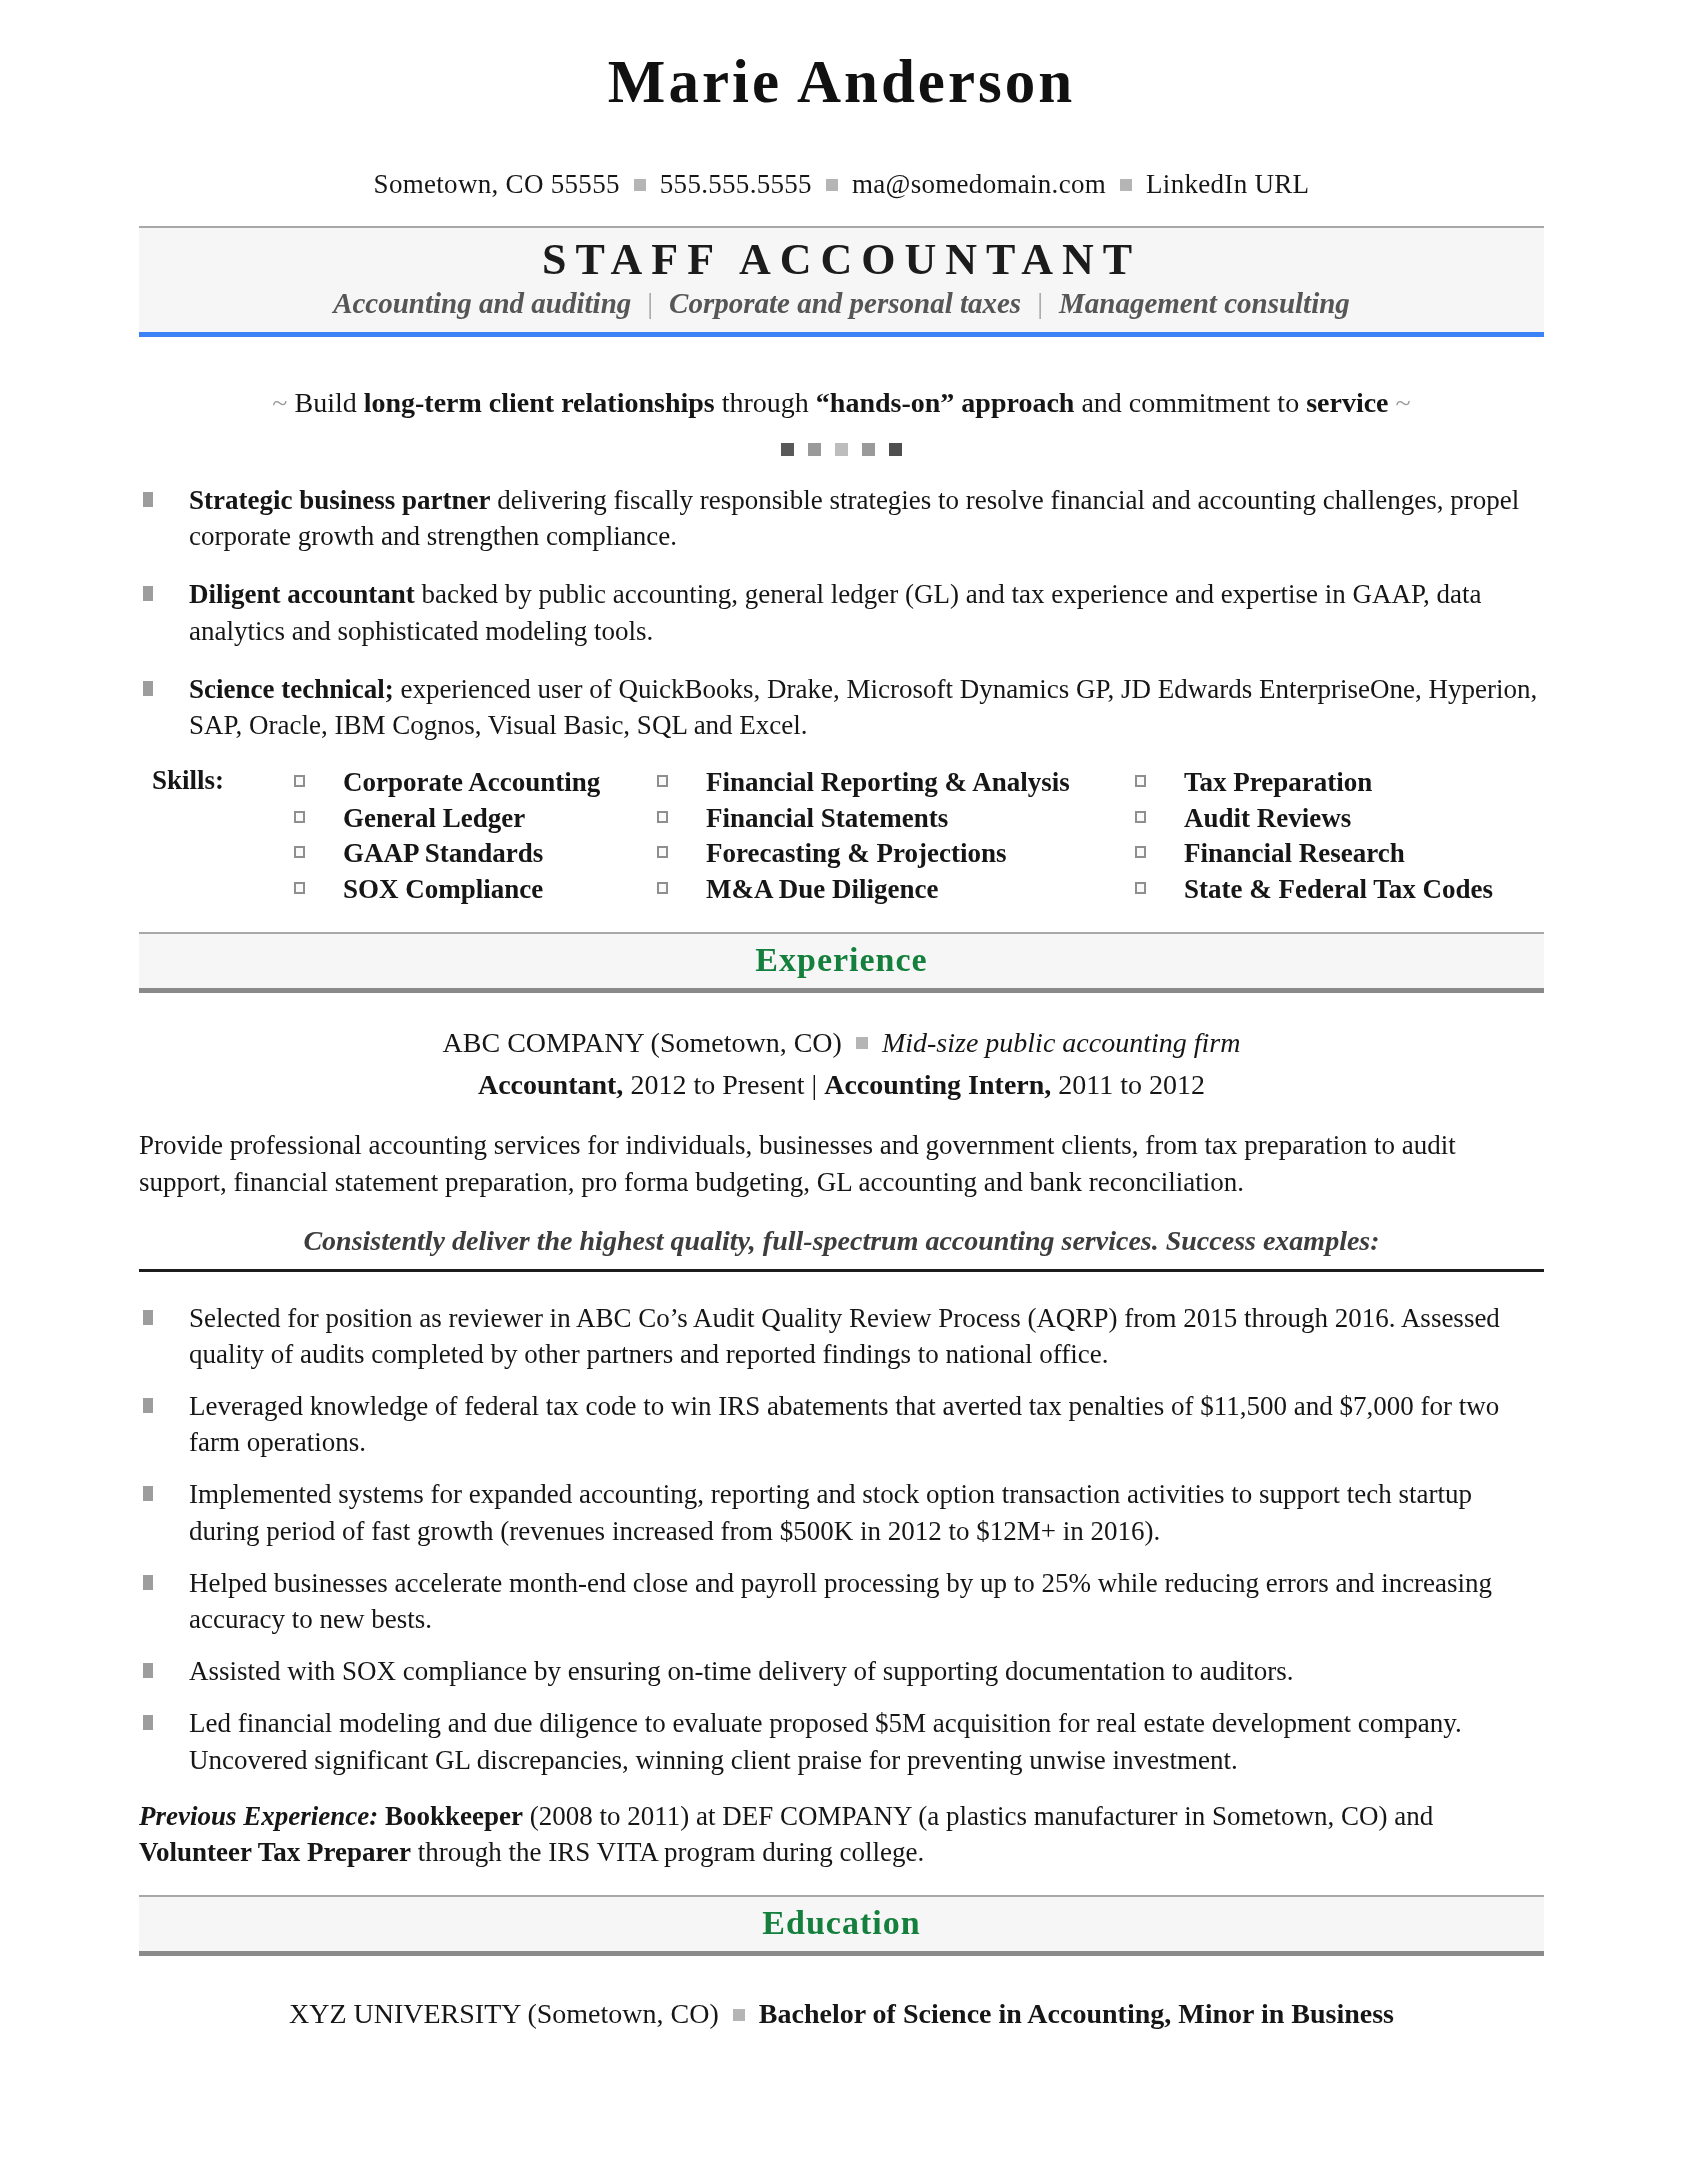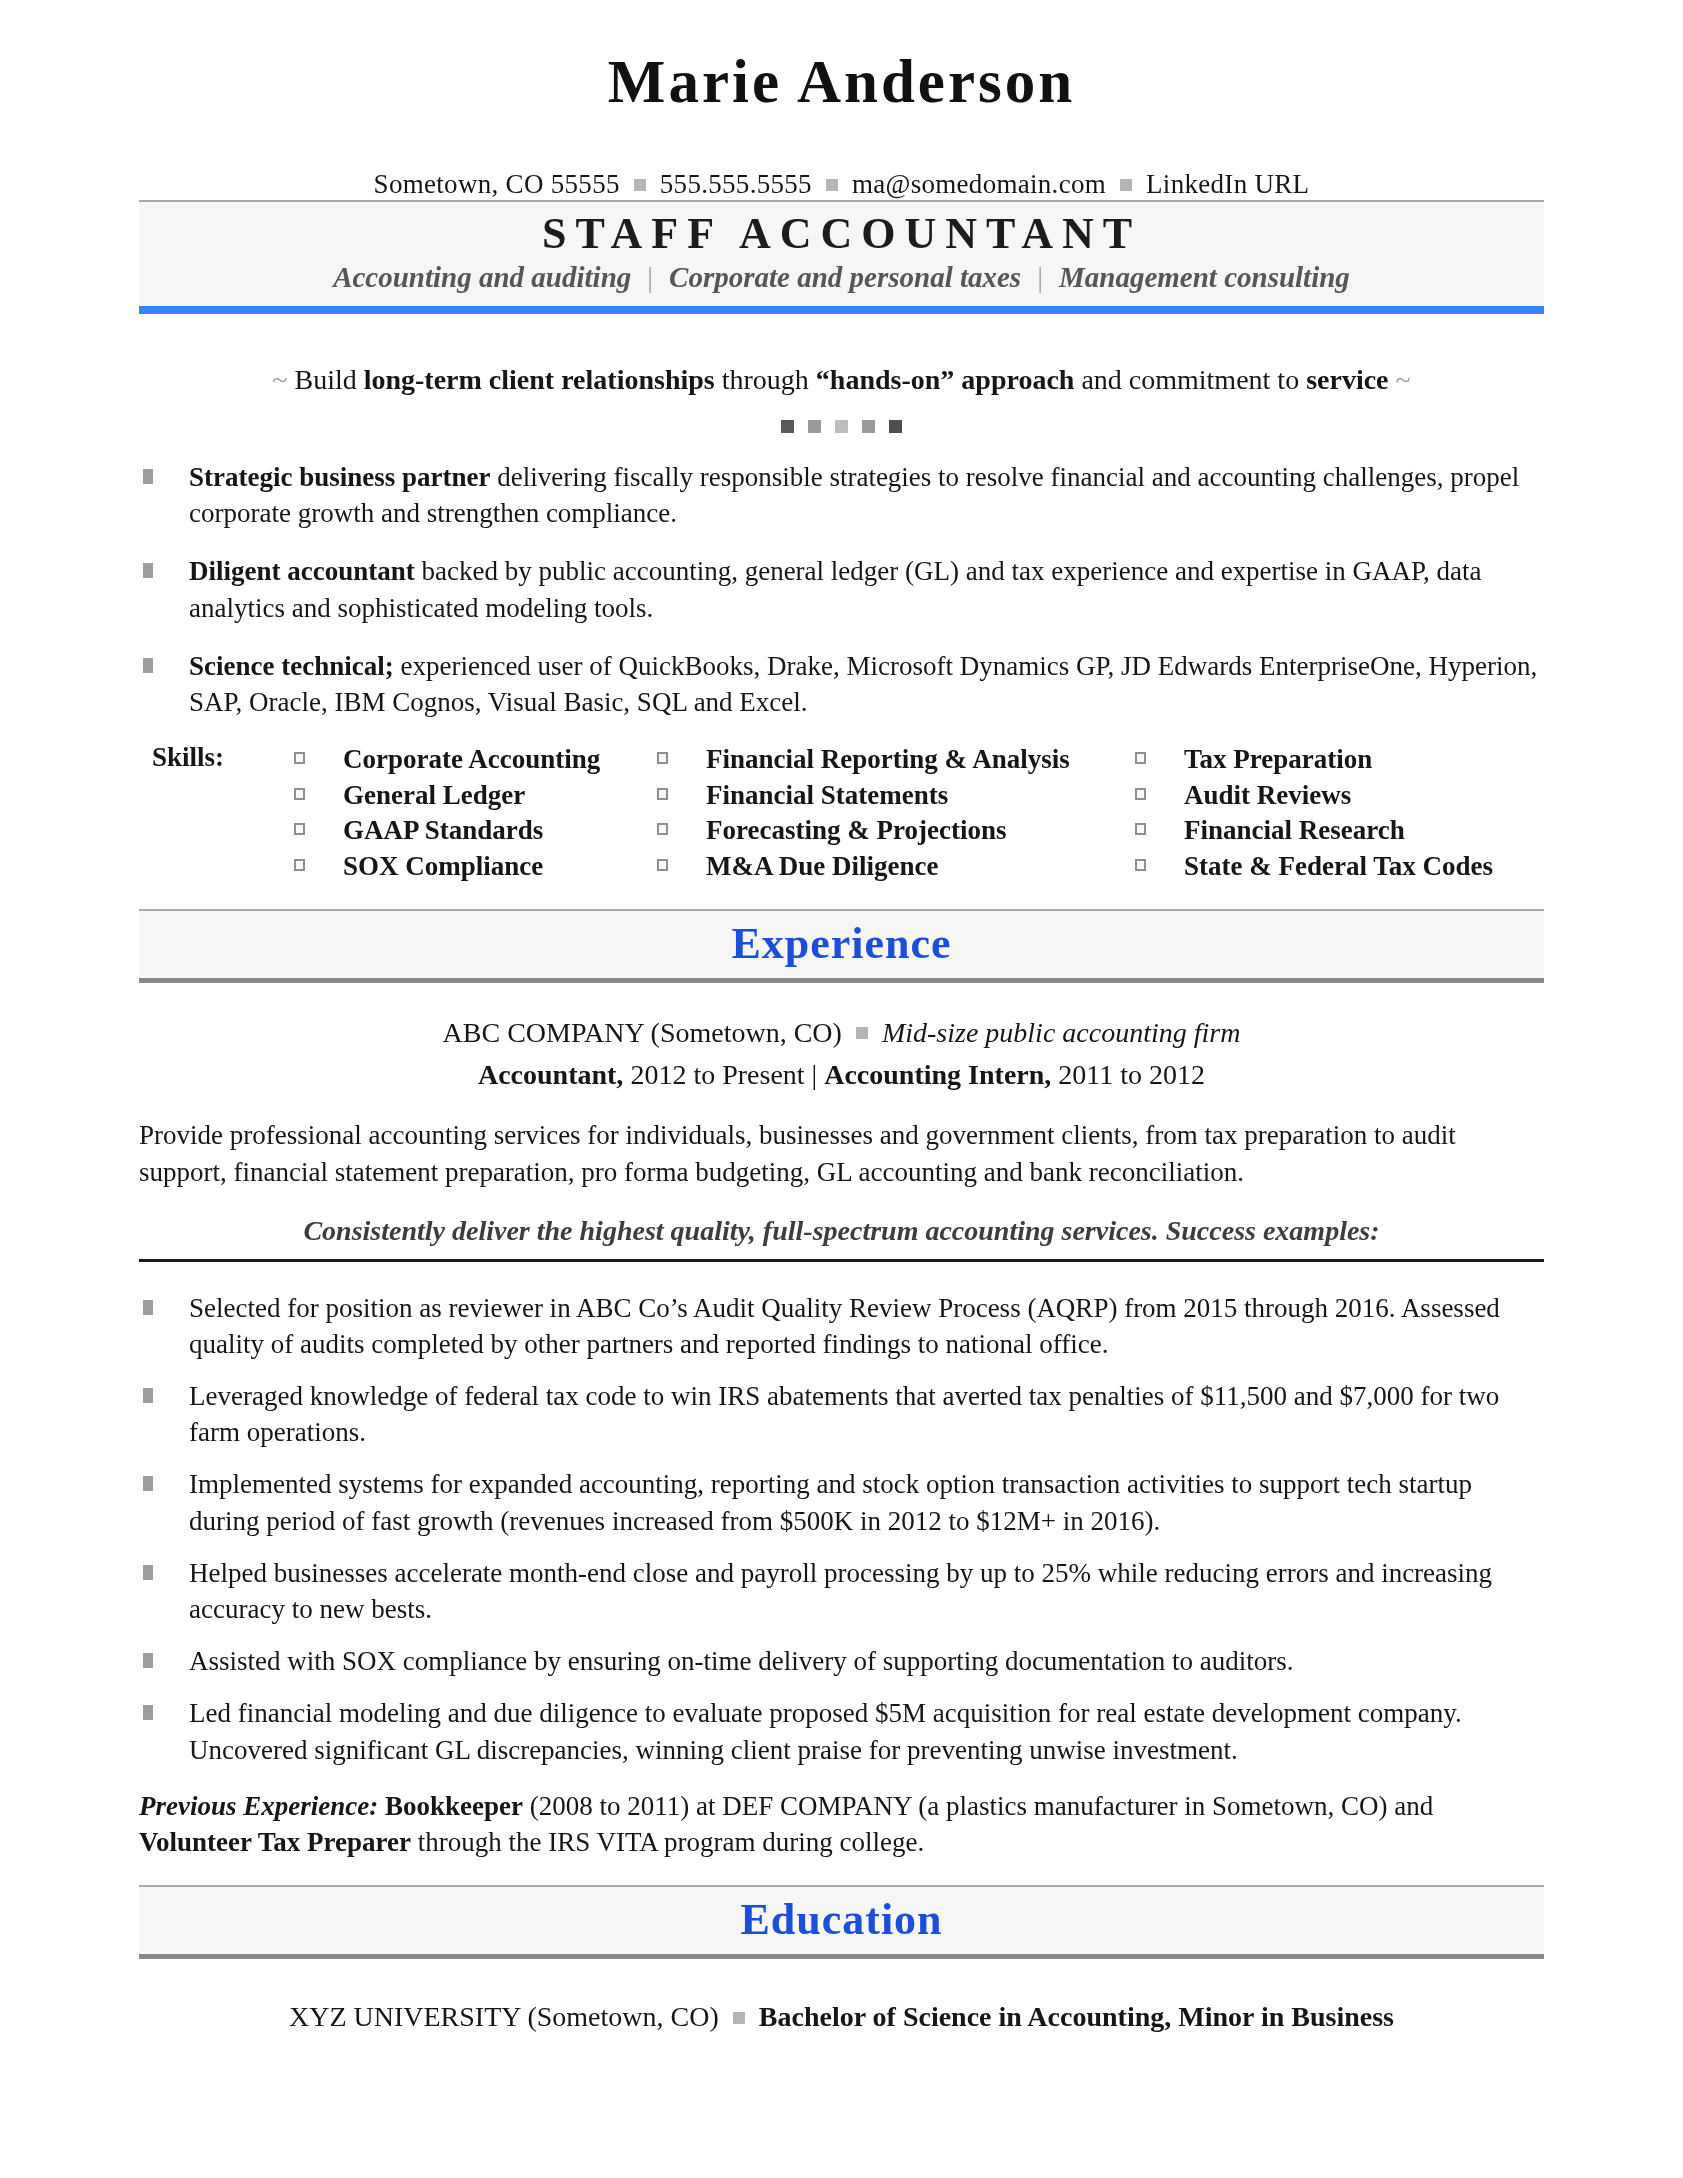--- a/index.html
+++ b/index.html
@@ -14,32 +14,32 @@
     margin-top:50px; text-align:center; font-size:61px; font-weight:700;
     letter-spacing:3px; line-height:1.05; color:#111;
   }
   .contact { margin-top:55px; text-align:center; font-size:27px; letter-spacing:0.3px; }
   .sep-sq {
     display:inline-block; width:12px; height:12px; background:#b5b5b5;
     margin:0 14px; vertical-align:middle; position:relative; top:-2px;
   }
   
   .banner {
-    background:#f6f6f6;
-    border-top:2px solid #a8a8a8; border-bottom:8px solid #3b82f6;
+    margin-top:26px; background:#f6f6f6;
+    border-top:2px solid #a8a8a8; border-bottom:5px solid #3b82f6;
     text-align:center; padding:6px 0 12px;
   }
   .banner-title { font-size:44px; font-weight:700; letter-spacing:9px; color:#1c1c1c; }
   .banner-sub { margin-top:2px; font-size:29px; font-weight:700; font-style:italic; color:#565656; }
   .pipe { font-style:normal; font-weight:400; color:#a3a3a3; padding:0 16px; }
   .section-banner {
     background:#f6f6f6; border-top:2px solid #a8a8a8; border-bottom:5px solid #8a8a8a;
     text-align:center; padding:7px 0 9px;
   }
-  .section-heading { font-size:44px; font-weight:700; letter-spacing:1px; color:#1d4ed8; }
+  .section-heading { font-size:34px; font-weight:700; letter-spacing:1px; color:#15803d; }
   .exp-banner { margin-top:24px; }
   .edu-banner { margin-top:24px; }
   
   .tagline { margin-top:50px; text-align:center; font-size:28px; }
   .sq-divider { margin-top:24px; text-align:center; line-height:0; }
   .dsq { display:inline-block; width:13px; height:13px; margin:0 5px; background:#888; }
   
   .bullet-row { display:flex; align-items:flex-start; margin-bottom:20px; }
   .bsq { flex:0 0 auto; width:10px; height:15px; background:#9d9d9d; margin:10px 0 0 4px; }
   .bullet-text { margin-left:36px; font-size:27px; line-height:1.34; }

